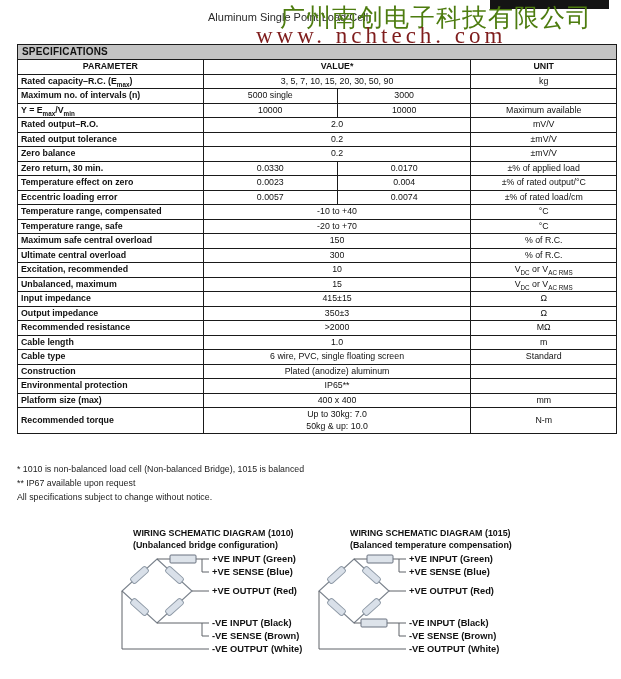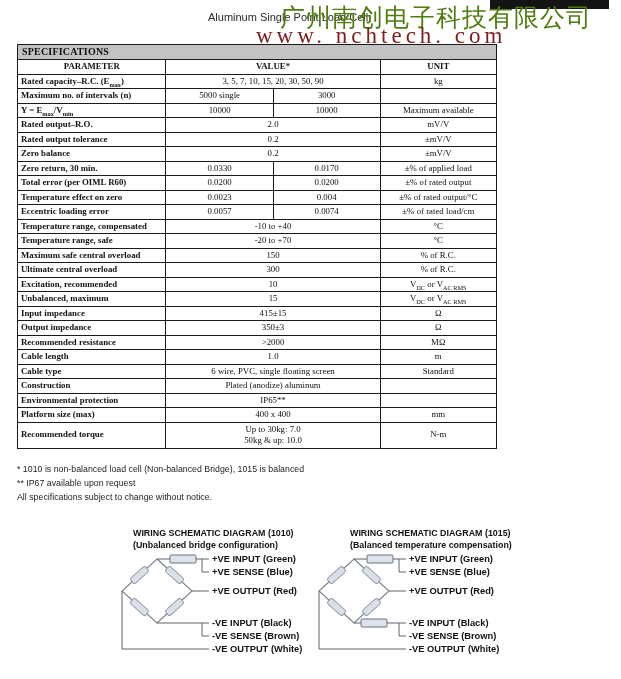--- a/index.html
+++ b/index.html
@@ -11,22 +11,22 @@
   .doc-title{position:absolute;left:208px;top:11px;font-size:11px;color:#2a2a2a;white-space:nowrap;z-index:2;}
   .wm-cn{
     position:absolute;left:280px;top:1px;font-size:25px;color:#4d7c0f;
     font-family:"Liberation Serif",serif;letter-spacing:1px;white-space:nowrap;z-index:6;
   }
   .wm-url{
     position:absolute;left:256px;top:23px;font-size:23px;color:#7f1d1d;
     font-family:"Liberation Serif",serif;letter-spacing:4px;white-space:nowrap;z-index:6;
   }
   table.spec{
-    position:absolute;left:17px;top:44px;width:480px;
-    border-collapse:collapse;table-layout:fixed;z-index:1;font-family:Liberation Serif, serif;
+    position:absolute;left:17px;top:44px;width:600px;
+    border-collapse:collapse;table-layout:fixed;z-index:1;
   }
   .spec th,.spec td{
     border:1px solid #1a1a1a;font-size:8.8px;line-height:11.5px;padding:1px 3px;
     overflow:hidden;
   }
   .spec .specs-bar th{
     background:#c3c3c3;text-align:left;font-size:10px;line-height:12px;padding:1px 4px;
     letter-spacing:.2px;
   }
   .spec thead th{background:#fff;}
@@ -105,26 +105,20 @@
         <td class="value" colspan="2">0.2</td>
         <td class="unit">±mV/V</td>
       </tr>
       <tr>
         <td class="param">Zero return, 30 min.</td>
         <td class="value">0.0330</td>
         <td class="value">0.0170</td>
         <td class="unit">±% of applied load</td>
       </tr>
       <tr>
-        <td class="param">Total error (per OIML R60)</td>
-        <td class="value">0.0200</td>
-        <td class="value">0.0200</td>
-        <td class="unit">±% of rated output</td>
-      </tr>
-      <tr>
         <td class="param">Temperature effect on zero</td>
         <td class="value">0.0023</td>
         <td class="value">0.004</td>
         <td class="unit">±% of rated output/°C</td>
       </tr>
       <tr>
         <td class="param">Eccentric loading error</td>
         <td class="value">0.0057</td>
         <td class="value">0.0074</td>
         <td class="unit">±% of rated load/cm</td>

